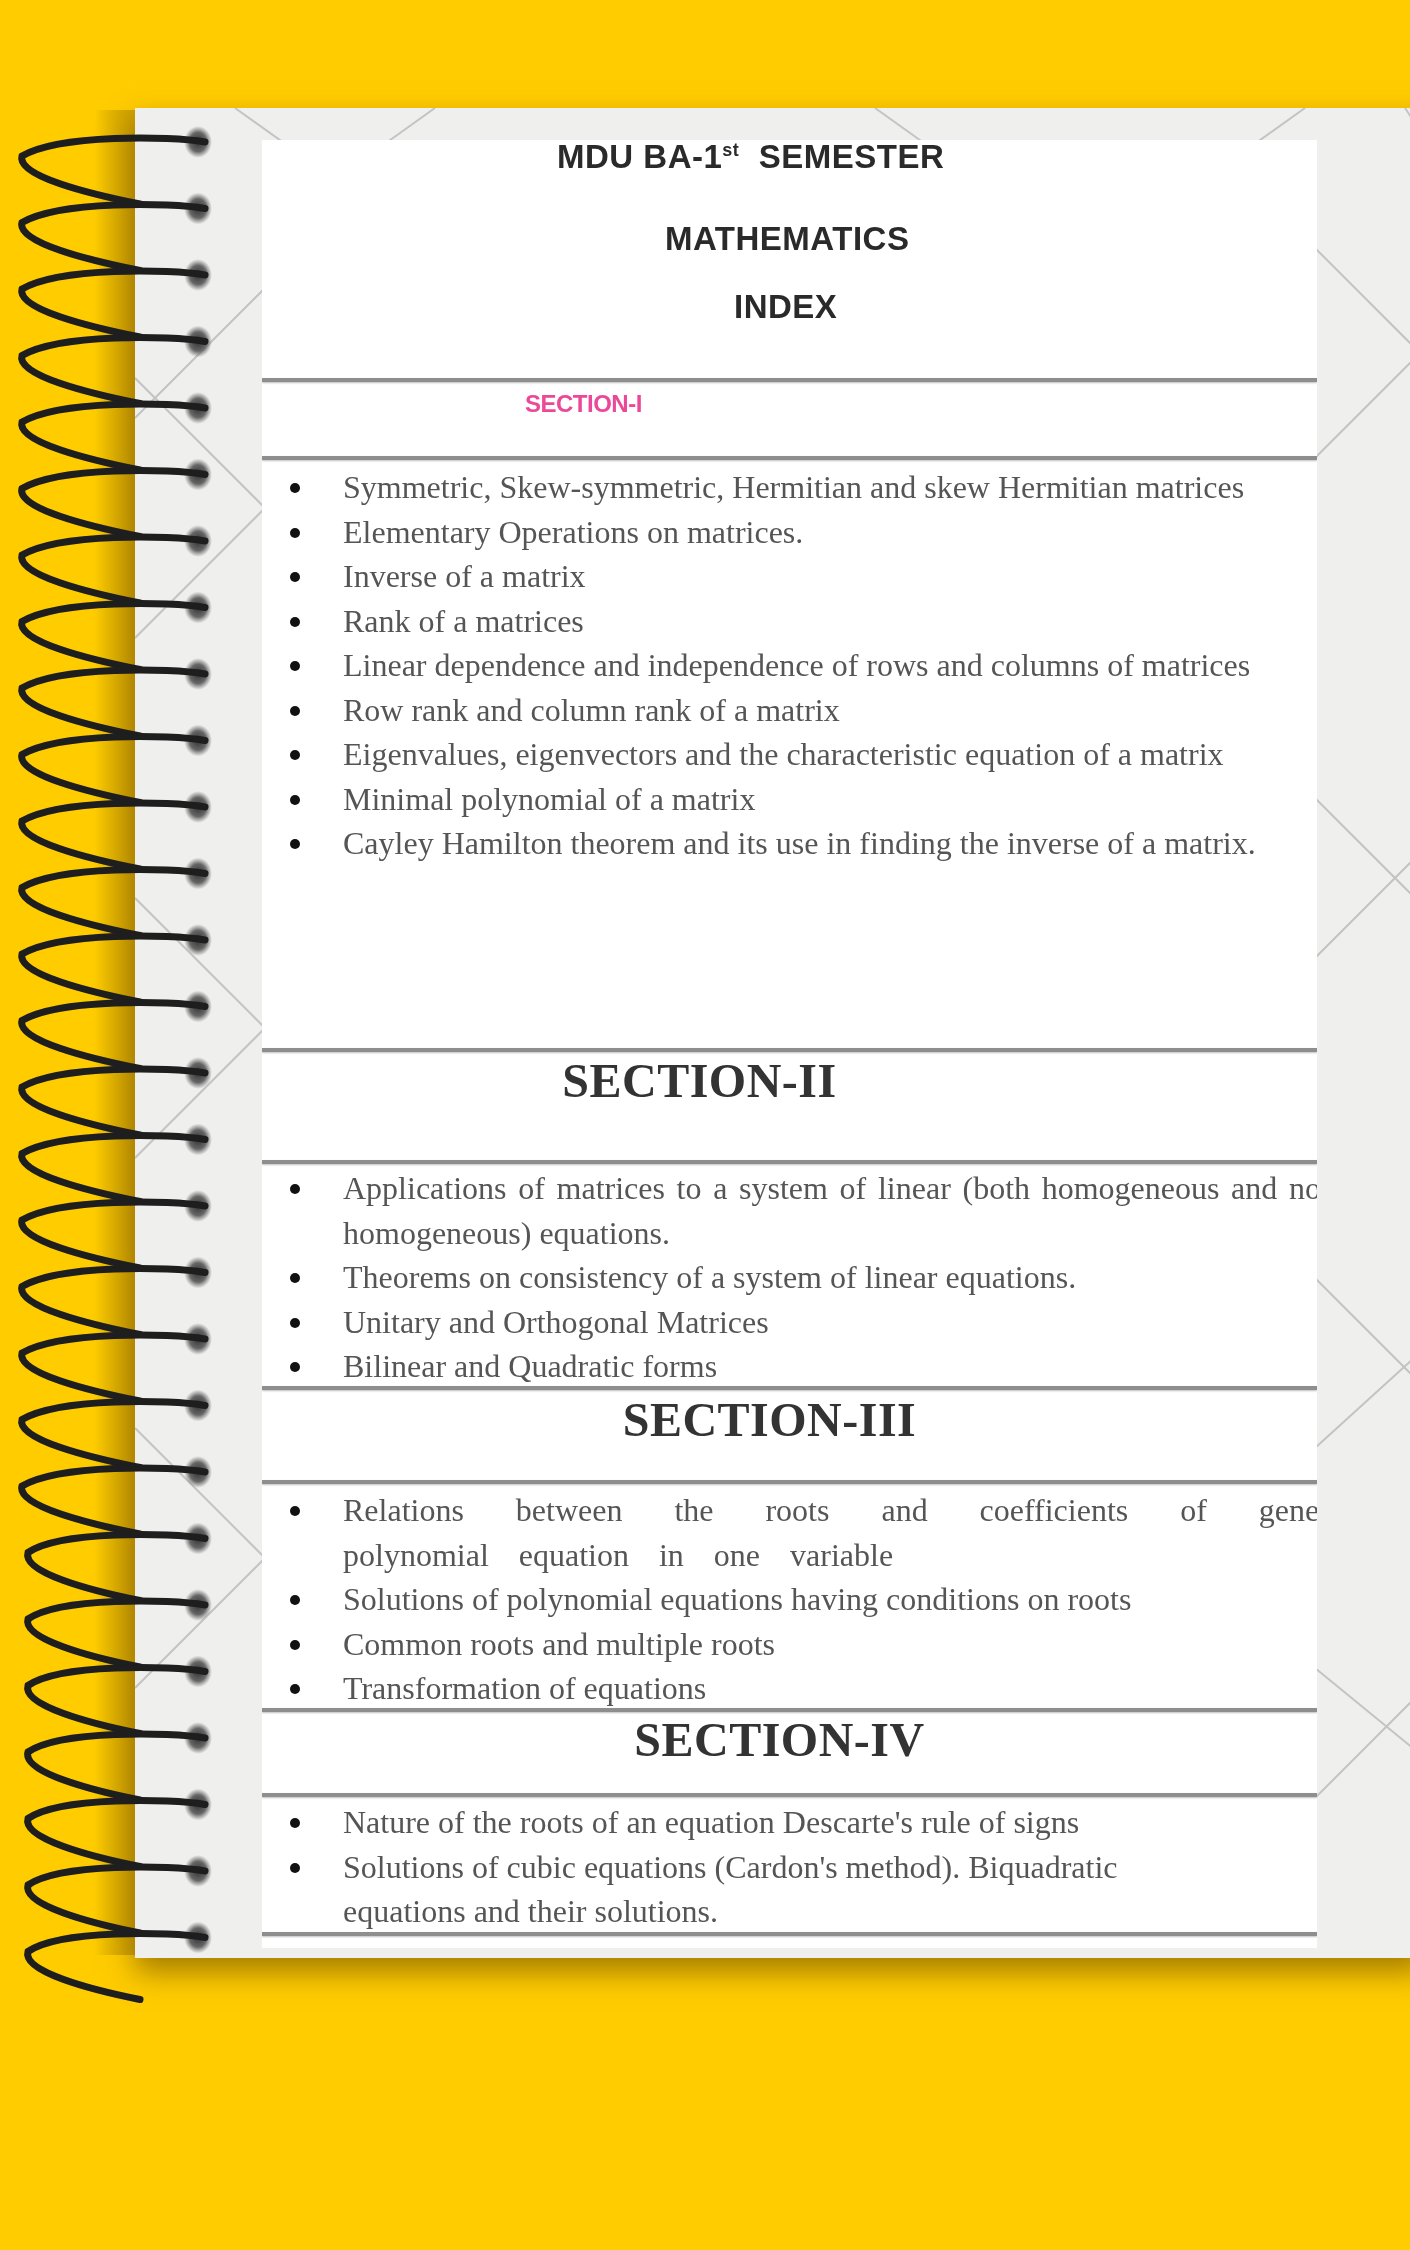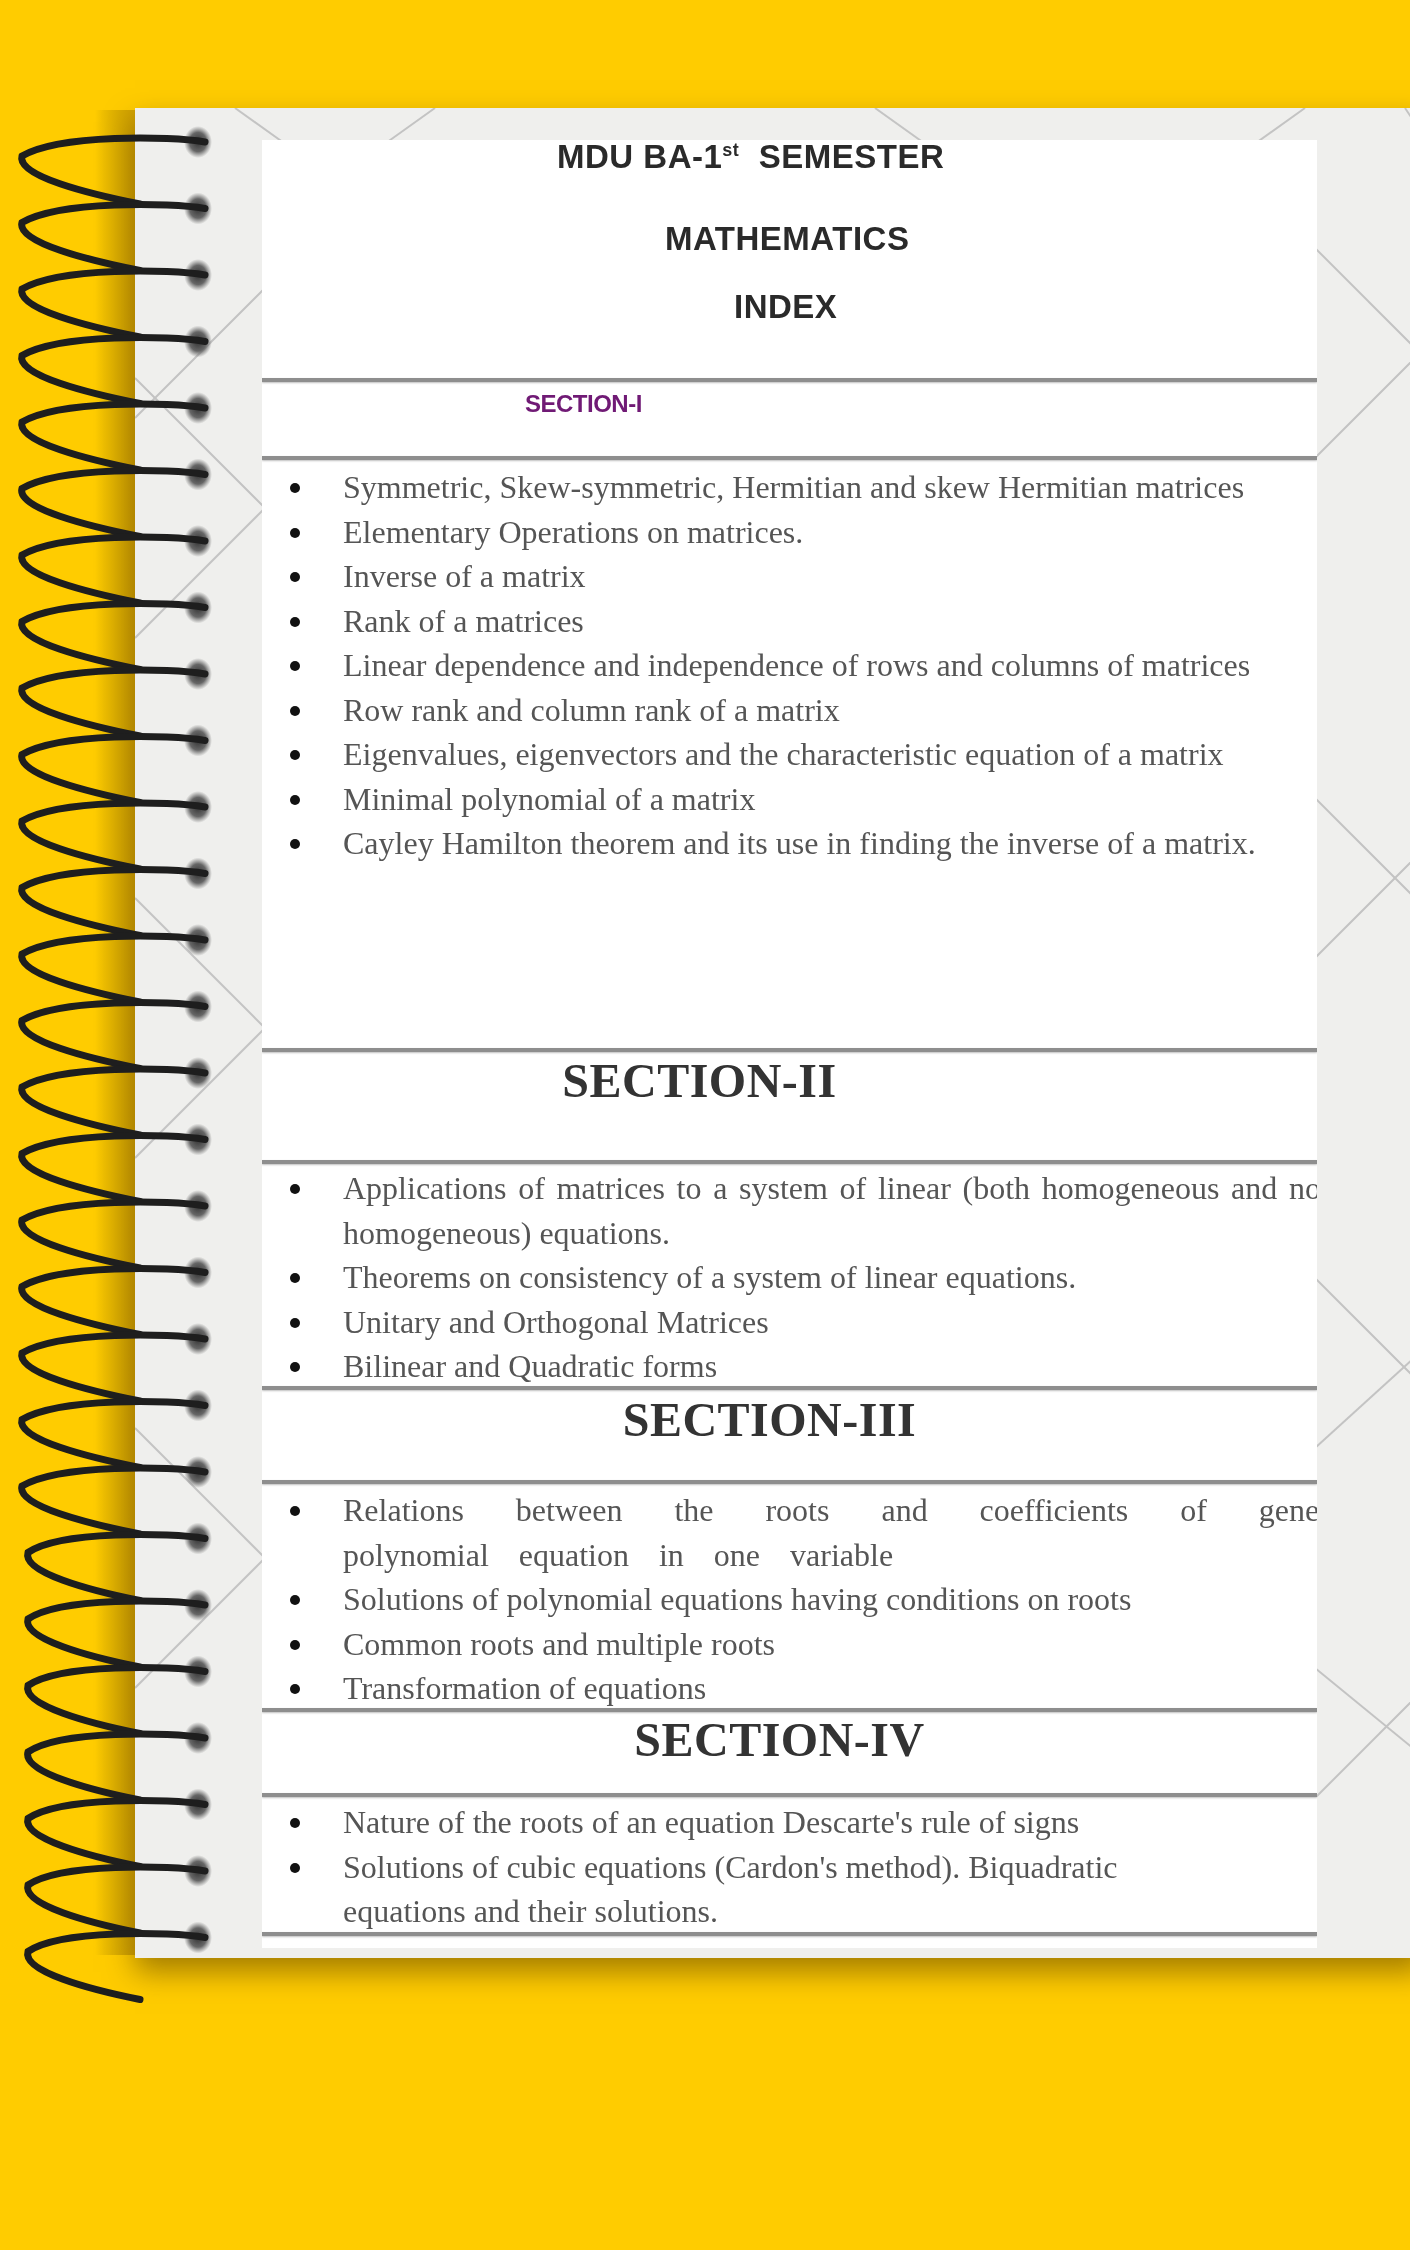--- a/index.html
+++ b/index.html
@@ -24,21 +24,21 @@
   }
   .hdr {
     position:absolute; left:0; width:100%;
     font-family:"Liberation Sans", sans-serif; font-weight:bold;
     color:#2a2a2a; font-size:33px; letter-spacing:0.5px;
   }
   .hdr sup { font-size:18px; }
   .sec-small {
     position:absolute; left:263px; top:250px;
     font-family:"Liberation Sans", sans-serif; font-weight:bold;
-    font-size:24px; color:#701a75; letter-spacing:-0.5px;
+    font-size:24px; color:#ec4899; letter-spacing:-0.5px;
   }
   .sec-head {
     position:absolute; left:0; width:100%;
     font-family:"Liberation Serif", serif; font-weight:bold;
     font-size:48px; color:#333; text-align:center; letter-spacing:0.5px;
   }
   ul.items { position:absolute; left:0; right:0; margin:0; padding:0; list-style:none; }
   ul.items li {
     position:relative; padding-left:81px; padding-right:0;
     font-size:32px; line-height:44.5px; color:#555;

